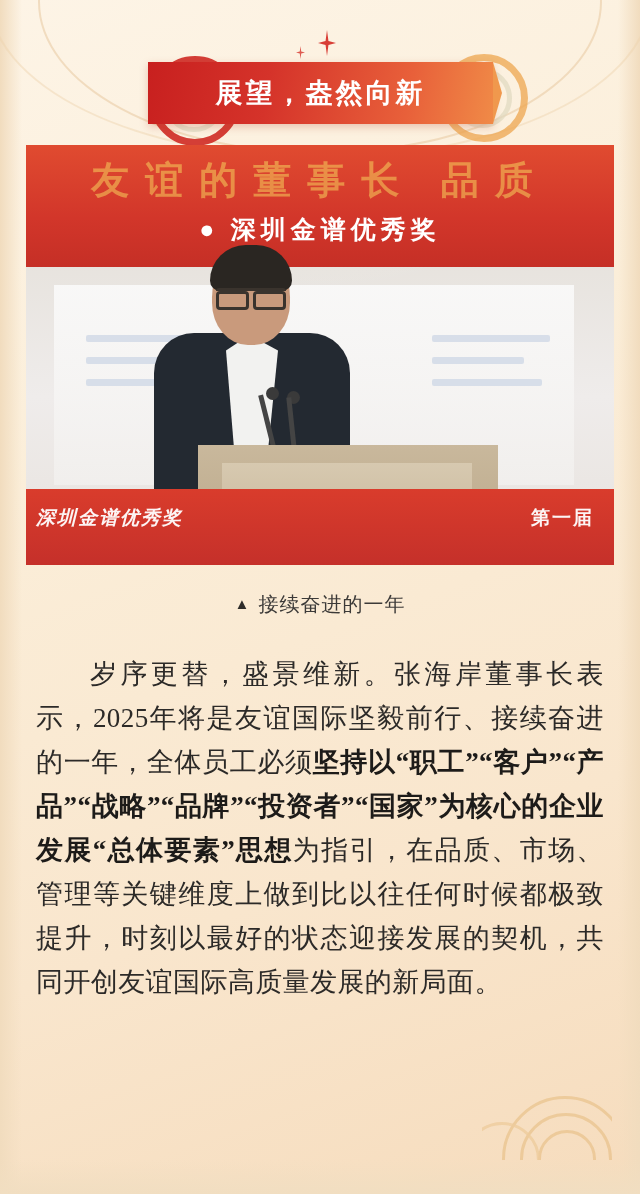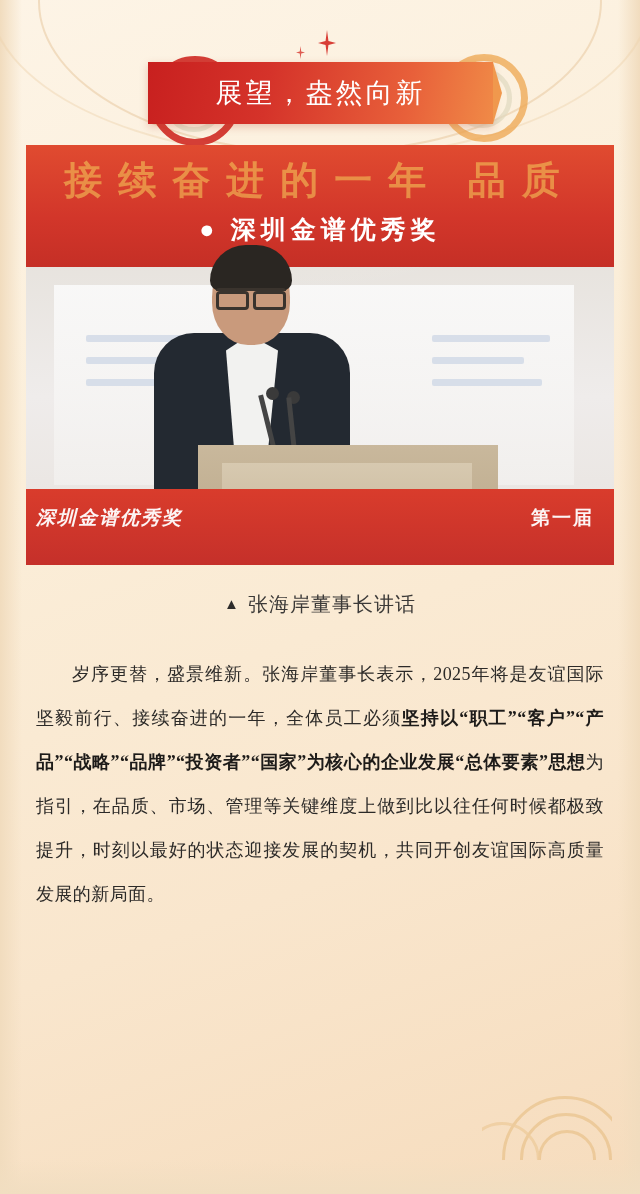--- a/index.html
+++ b/index.html
@@ -98,21 +98,21 @@
     top: 0;
     width: 0;
     height: 0;
     border-top: 31px solid transparent;
     border-bottom: 31px solid transparent;
     border-left: 9px solid #f0984d;
   }
   .title-text {
     color: #fff;
     font-size: 27px;
-    font-weight: normal;
+    font-weight: bold;
     letter-spacing: 3px;
     font-family: "Liberation Serif", serif;
   }
 
   .ring-deco {
     position: absolute;
     width: 76px;
     height: 76px;
     border-radius: 50%;
     border: 7px solid #d8342b;
@@ -352,21 +352,21 @@
     display: inline-block;
     margin-right: 8px;
     color: #2e2c2a;
     font-size: 15px;
     vertical-align: 2px;
   }
 
   
   .body-text {
     margin: 34px 36px 0 36px;
-    font-size: 18px;
+    font-size: 27px;
     line-height: 44px;
     color: #2c2a28;
     font-family: "Liberation Serif", serif;
     text-align: justify;
     text-indent: 2em;
     letter-spacing: 0.4px;
   }
   .body-text b {
     font-weight: bold;
     color: #1d1b19;
@@ -421,21 +421,21 @@
     <div class="plate-cover"></div>
 
     <div class="title-plate">
       <span class="title-text">展望，盎然向新</span>
     </div>
   </div>
 
   <div class="photo-wrap">
     <div class="photo">
       <div class="photo-banner"></div>
-      <div class="photo-banner-text1">接续奋进的一年    品质</div>
+      <div class="photo-banner-text1">友谊的董事长    品质</div>
       <div class="photo-banner-text2">● 深圳金谱优秀奖</div>
 
       <div class="slide-screen"></div>
       <div class="slide-line" style="left:60px;  top:190px; width:120px;"></div>
       <div class="slide-line" style="left:60px;  top:212px; width:86px;"></div>
       <div class="slide-line" style="left:60px;  top:234px; width:104px;"></div>
       <div class="slide-line" style="left:406px; top:190px; width:118px;"></div>
       <div class="slide-line" style="left:406px; top:212px; width:92px;"></div>
       <div class="slide-line" style="left:406px; top:234px; width:110px;"></div>
 
@@ -464,21 +464,21 @@
       <div class="bloom" style="left:398px; top:366px; width:32px; height:30px; background:radial-gradient(circle at 45% 40%, #fdf0e3 0%, #edc9a4 70%, #dfb183 100%);"></div>
       <div class="bloom" style="left:246px; top:382px; width:34px; height:32px; background:radial-gradient(circle at 45% 40%, #fff2f5 0%, #f3adc2 70%, #e489a6 100%);"></div>
 
       <div class="photo-bottom-strip"></div>
       <div class="strip-text-l">深圳金谱优秀奖</div>
       <div class="strip-text-r">第一届</div>
     </div>
   </div>
 
   <div class="caption">
-    <span class="tri">▲</span><span>张海岸董事长讲话</span>
+    <span class="tri">▲</span><span>接续奋进的一年</span>
   </div>
 
   <div class="body-text"><span>岁序更替，盛景维新。张海岸董事长表示，2025年将是友谊国际坚毅前行、接续奋进的一年，全体员工必须</span><b>坚持以“职工”“客户”“产品”“战略”“品牌”“投资者”“国家”为核心的企业发展“总体要素”思想</b><span>为指引，在品质、市场、管理等关键维度上做到比以往任何时候都极致提升，时刻以最好的状态迎接发展的契机，共同开创友谊国际高质量发展的新局面。</span></div>
 
   <div class="footer-deco">
     <div class="footer-arc fa1"></div>
     <div class="footer-arc fa2"></div>
     <div class="footer-arc fa3"></div>
     <div class="footer-arc fa4"></div>
   </div>

